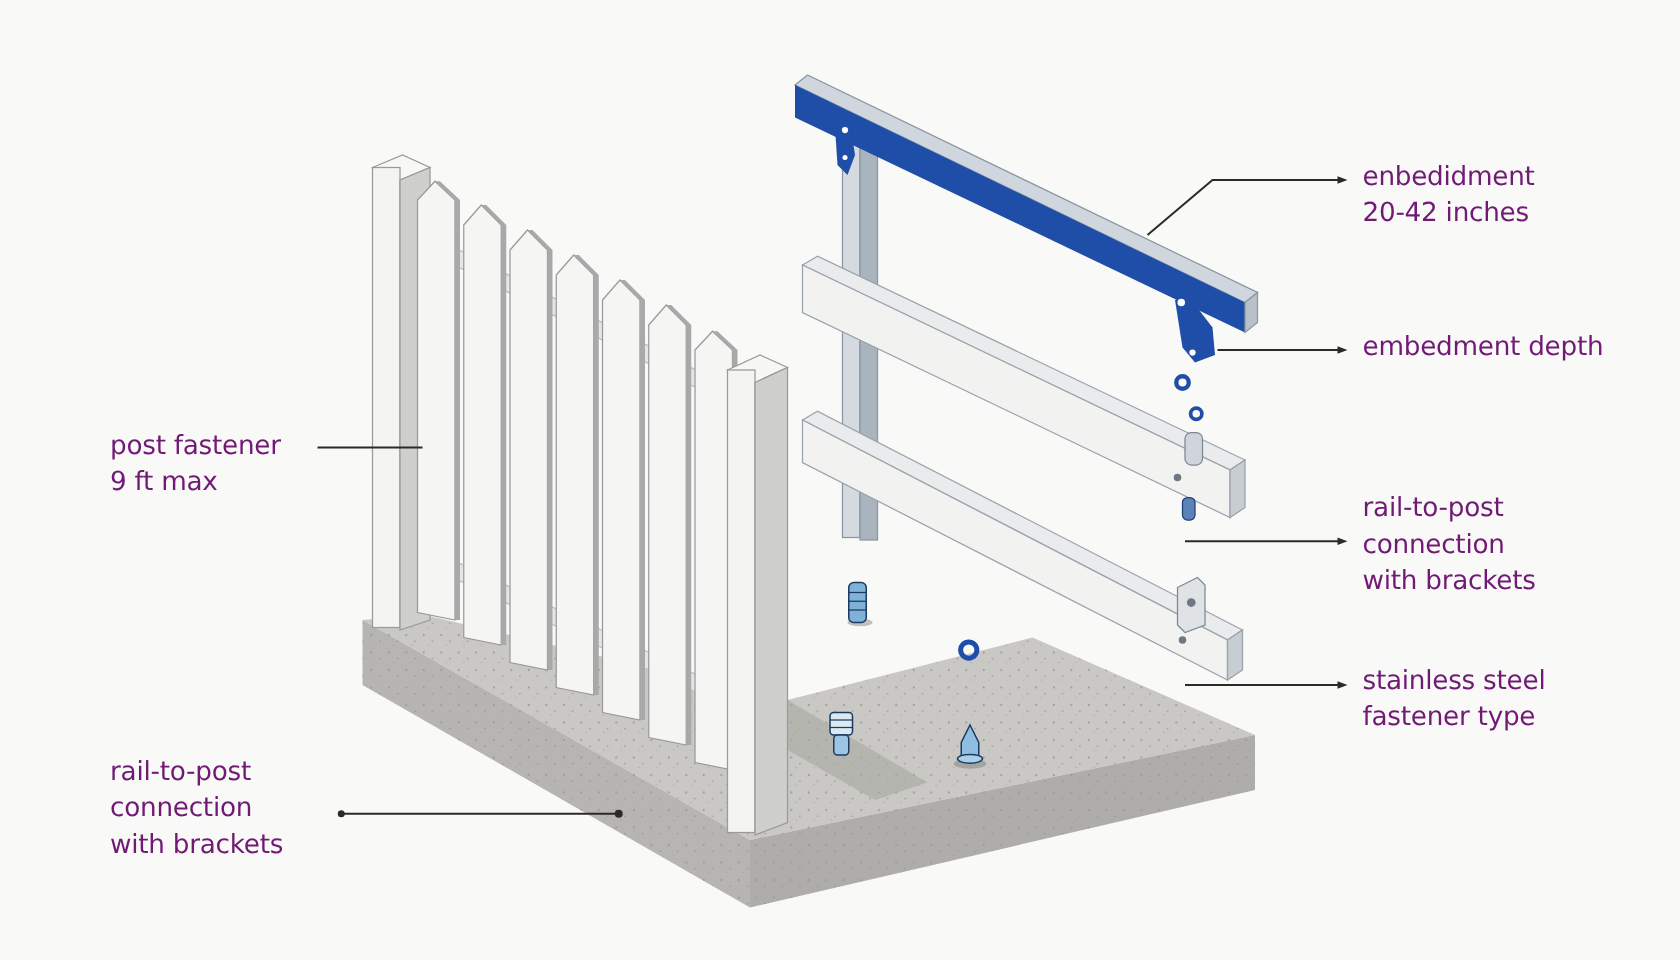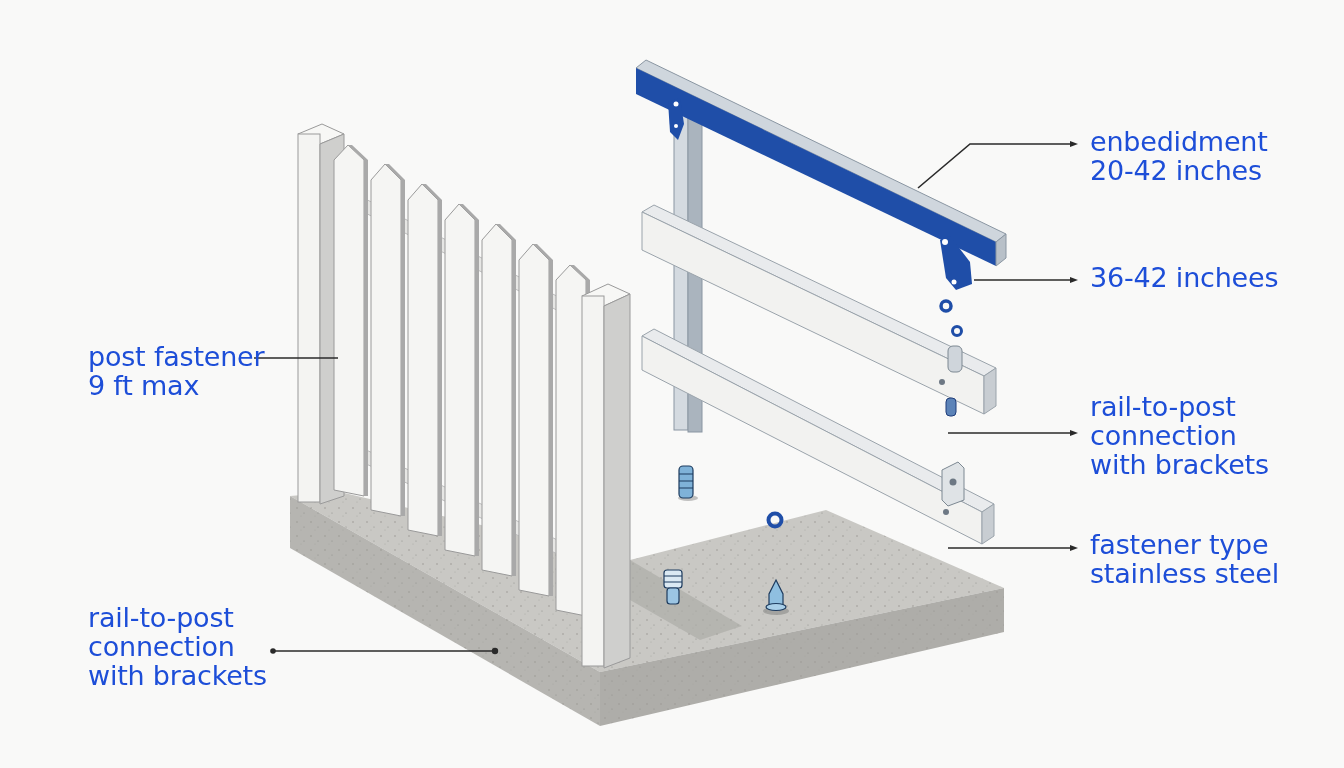--- a/index.html
+++ b/index.html
@@ -4,21 +4,21 @@
 <style>
   html, body { margin:0; padding:0; }
   body {
     width:1344px; height:768px; overflow:hidden; position:relative;
     background:#f9f9f8;
     font-family:"DejaVu Sans", "Liberation Sans", sans-serif;
     color:#2a2a2a;
   }
   #canvas { position:absolute; left:0; top:0; width:1344px; height:768px; }
   .label {
-    position:absolute; font-size:27px; line-height:29px; color:#1d4ed8;
+    position:absolute; font-size:21px; line-height:29px; color:#701a75;
     letter-spacing:-0.2px; white-space:nowrap;
   }
   .label span { display:block; }
 </style>
 </head>
 <body>
 
 <svg id="canvas" viewBox="0 0 1344 768" xmlns="http://www.w3.org/2000/svg">
   <defs>
     <pattern id="speck" width="14" height="14" patternUnits="userSpaceOnUse">
@@ -169,32 +169,32 @@
     <circle cx="495" cy="651" r="3.2" fill="#2a2a2a" stroke="none"></circle>
   </g>
 </svg>
 
 <div class="label" style="left:1090px; top:127px;">
   <span>enbedidment</span>
   <span>20-42 inches</span>
 </div>
 
 <div class="label" style="left:1090px; top:263px;">
-  <span>36-42 inchees</span>
+  <span>embedment depth</span>
 </div>
 
 <div class="label" style="left:1090px; top:392px;">
   <span>rail-to-post</span>
   <span>connection</span>
   <span>with brackets</span>
 </div>
 
 <div class="label" style="left:1090px; top:530px;">
+  <span>stainless steel</span>
   <span>fastener type</span>
-  <span>stainless steel</span>
 </div>
 
 <div class="label" style="left:88px; top:342px;">
   <span>post fastener</span>
   <span>9 ft max</span>
 </div>
 
 <div class="label" style="left:88px; top:603px;">
   <span>rail-to-post</span>
   <span>connection</span>

